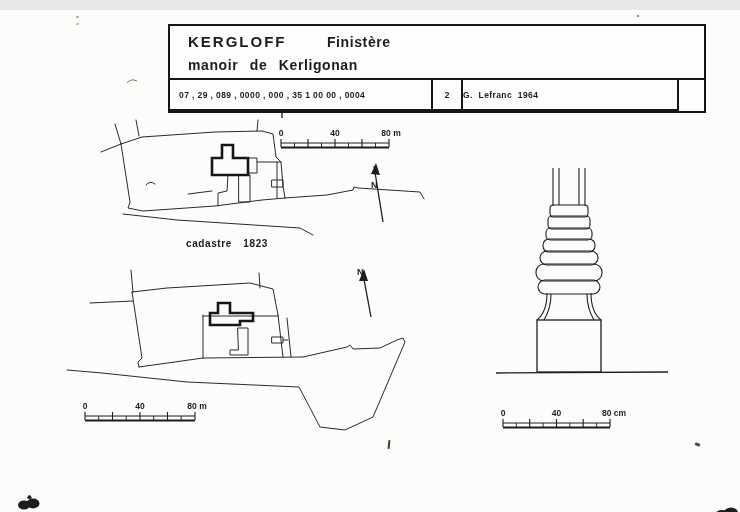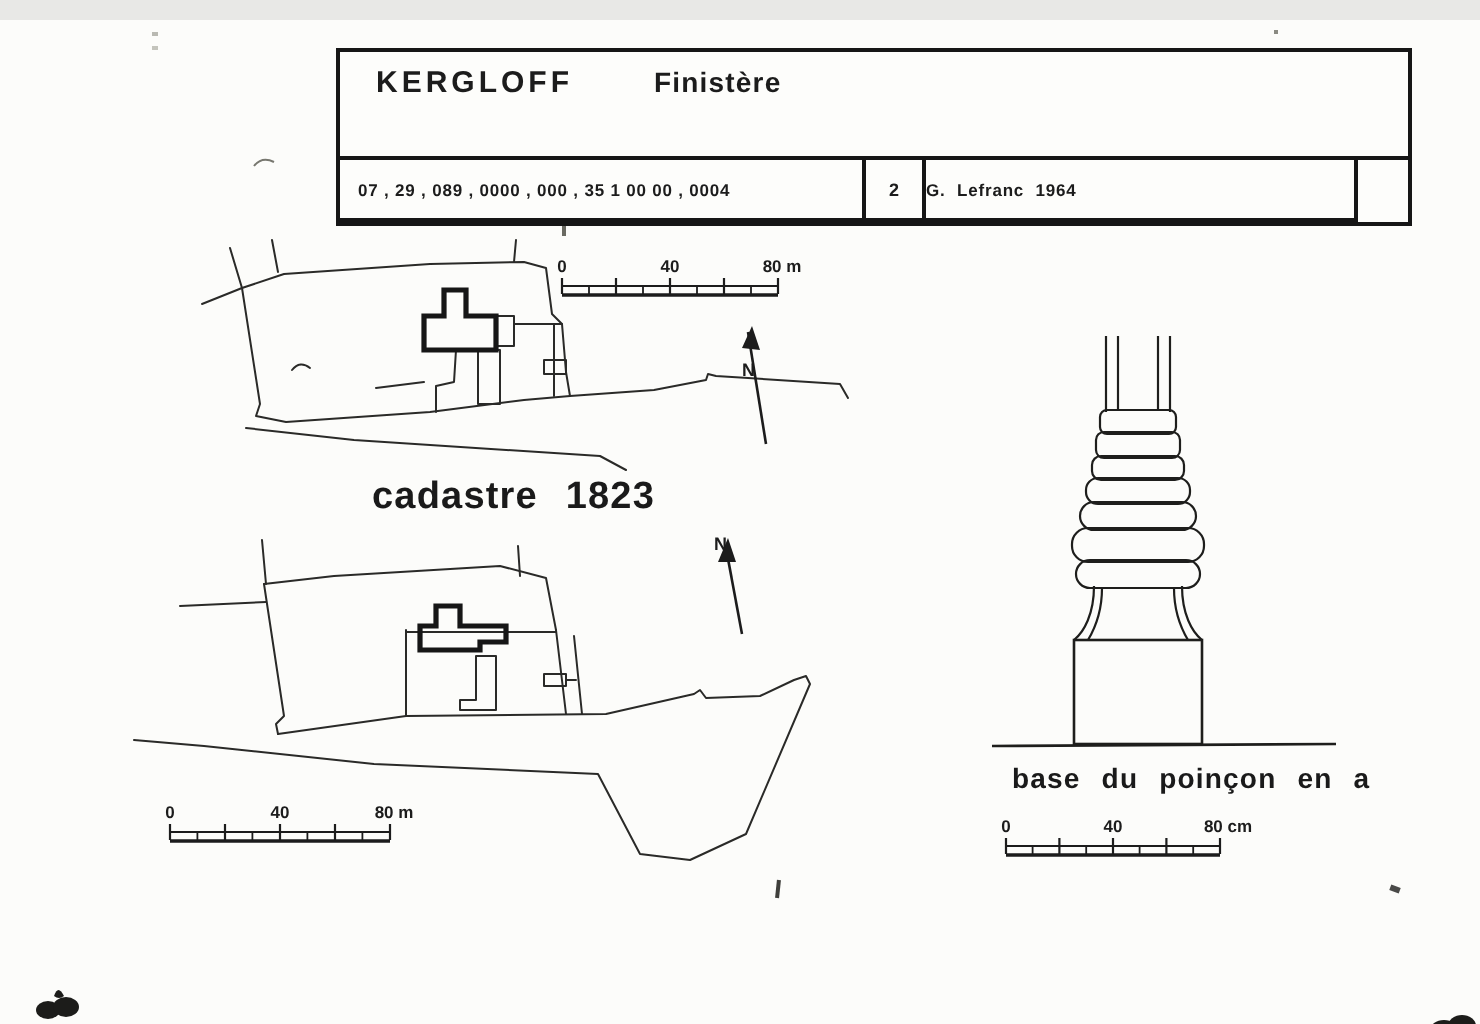--- a/index.html
+++ b/index.html
@@ -31,37 +31,38 @@
   .cell.author { flex:1; font-size:8.5px; font-weight:bold;
                  letter-spacing:0.4px; word-spacing:3px; white-space:nowrap; }
   .bcell { height:100%; border-right:2px solid #161616; }
   .bcell.b1 { width:98px; } .bcell.b2 { width:100px; } .bcell.b3 { width:100px; }
   .bcell.b4 { width:101px; } .bcell.b5 { flex:1; border-right:none; }
   .tb-tall { width:27px; border-left:2px solid #161616; }
   
   svg { position:absolute; overflow:visible; }
   svg text { font-family:"Liberation Sans", sans-serif; fill:#1c1c1c; }
   .caption {
-    position:absolute; font-size:19px; font-weight:bold; letter-spacing:0.6px;
+    position:absolute; font-size:10px; font-weight:bold; letter-spacing:0.6px;
     word-spacing:8px; white-space:nowrap; color:#1a1a1a;
   }
   .caption.small { font-size:14px; word-spacing:6px; }
   .speck { position:absolute; background:#4a4a48; }
 </style>
 </head>
 <body>
 
 <div class="sheet">
 
   <div class="title-block">
     <div class="tb-title">
       <div class="tb-line1">
         <span class="tb-commune">KERGLOFF</span>
         <span class="tb-dept">Finistère</span>
       </div>
+      <div class="tb-line2">manoir de Kerligonan</div>
     </div>
     <div class="tb-rows">
       <div class="tb-rows-left">
         <div class="tb-mid">
           <div class="cell codes">07 , 29 , 089 , 0000 , 000 , 35 1 00 00 , 0004</div>
           <div class="cell num">2</div>
           <div class="cell author">G. Lefranc  1964</div>
         </div>
         <div class="tb-bot">
           <div class="bcell b1"></div>
@@ -168,21 +169,20 @@
     <g stroke="#1c1c1c">
       <path d="M15,263 H122" stroke-width="1"></path>
       <path d="M15,267.5 H122" stroke-width="1.8"></path>
       <path d="M15,259 V267 M41.7,259 V267 M68.5,259 V267 M95.2,259 V267 M122,259 V267" stroke-width="1.1"></path>
       <path d="M28.3,263 V267 M55.1,263 V267 M81.8,263 V267 M108.6,263 V267" stroke-width="0.9"></path>
       <text x="15" y="256" font-size="8.5" font-weight="bold" text-anchor="middle" stroke="none">0</text>
       <text x="68.5" y="256" font-size="8.5" font-weight="bold" text-anchor="middle" stroke="none">40</text>
       <text x="126" y="256" font-size="8.5" font-weight="bold" text-anchor="middle" stroke="none">80 cm</text>
     </g>
   </svg>
-  <div class="caption small" style="left:506px; top:371px;">base du poinçon en a</div>
 
   <svg style="left:14px; top:480px;" width="30" height="24" viewBox="0 0 30 24">
     <ellipse cx="10" cy="15" rx="6" ry="4.5" fill="#1c1c1a"></ellipse>
     <ellipse cx="19" cy="13.5" rx="6.5" ry="5" fill="#1c1c1a"></ellipse>
     <path d="M13,8 Q15,2 18,8 Q15.5,10 13,8 Z" fill="#1c1c1a"></path>
   </svg>
   <svg style="left:712px; top:492px;" width="28" height="20" viewBox="0 0 28 20">
     <ellipse cx="10" cy="13" rx="7" ry="5" fill="#1c1c1a"></ellipse>
     <ellipse cx="19" cy="11" rx="7" ry="5.5" fill="#1c1c1a"></ellipse>
     <path d="M1,15 Q5,18 9,15 Z" fill="#1c1c1a"></path>

